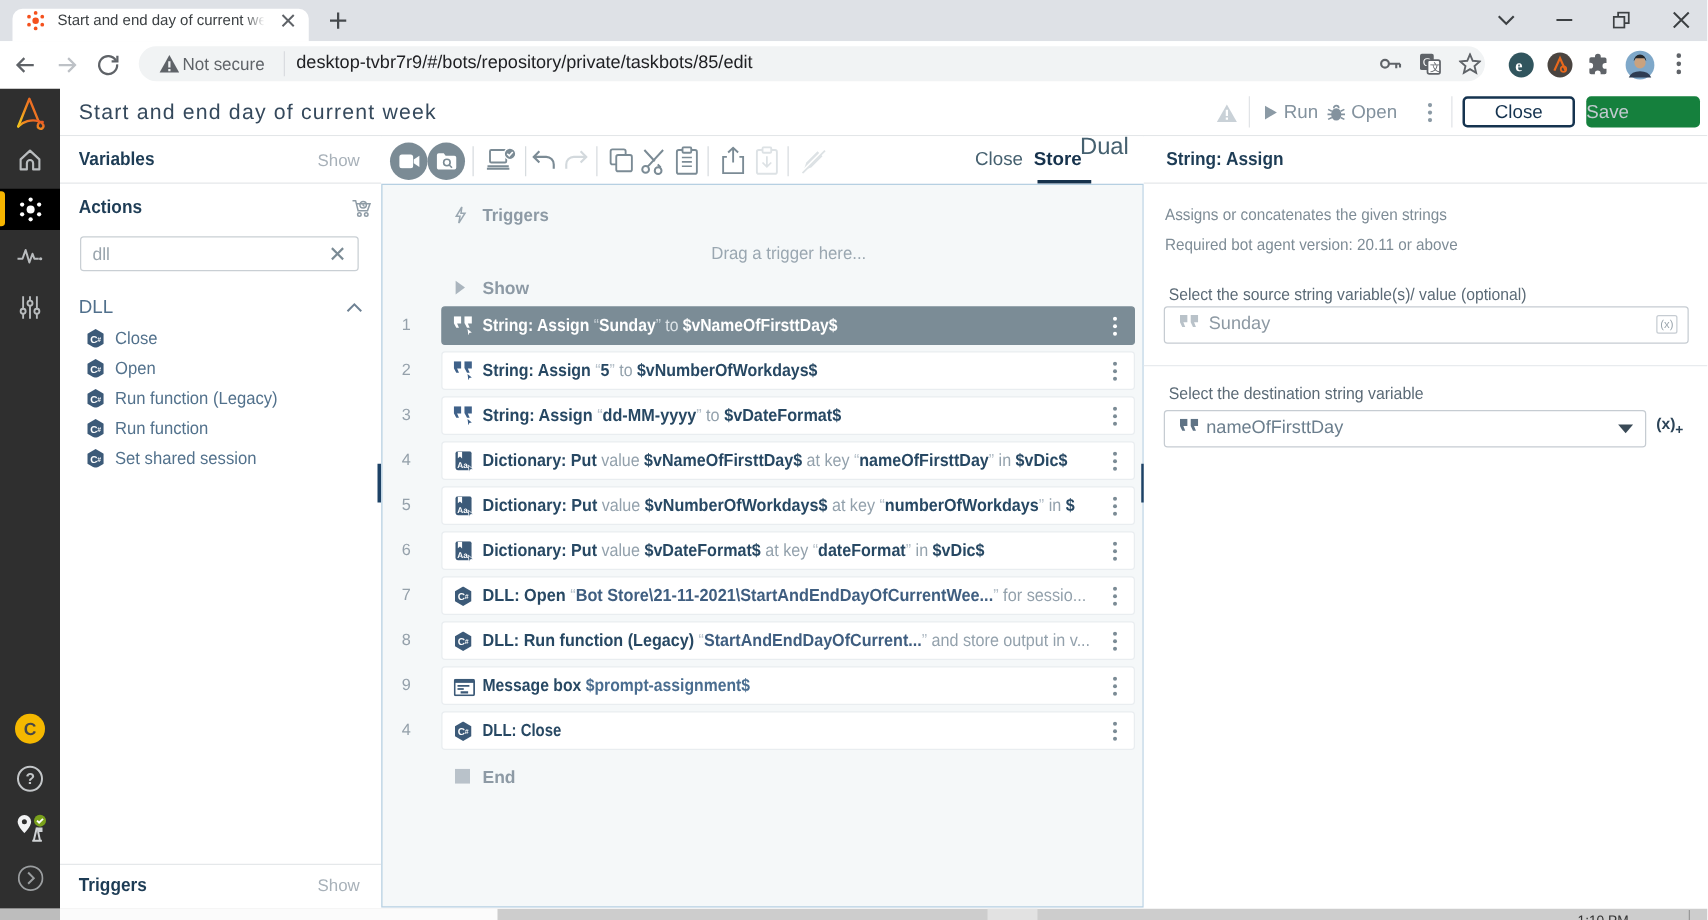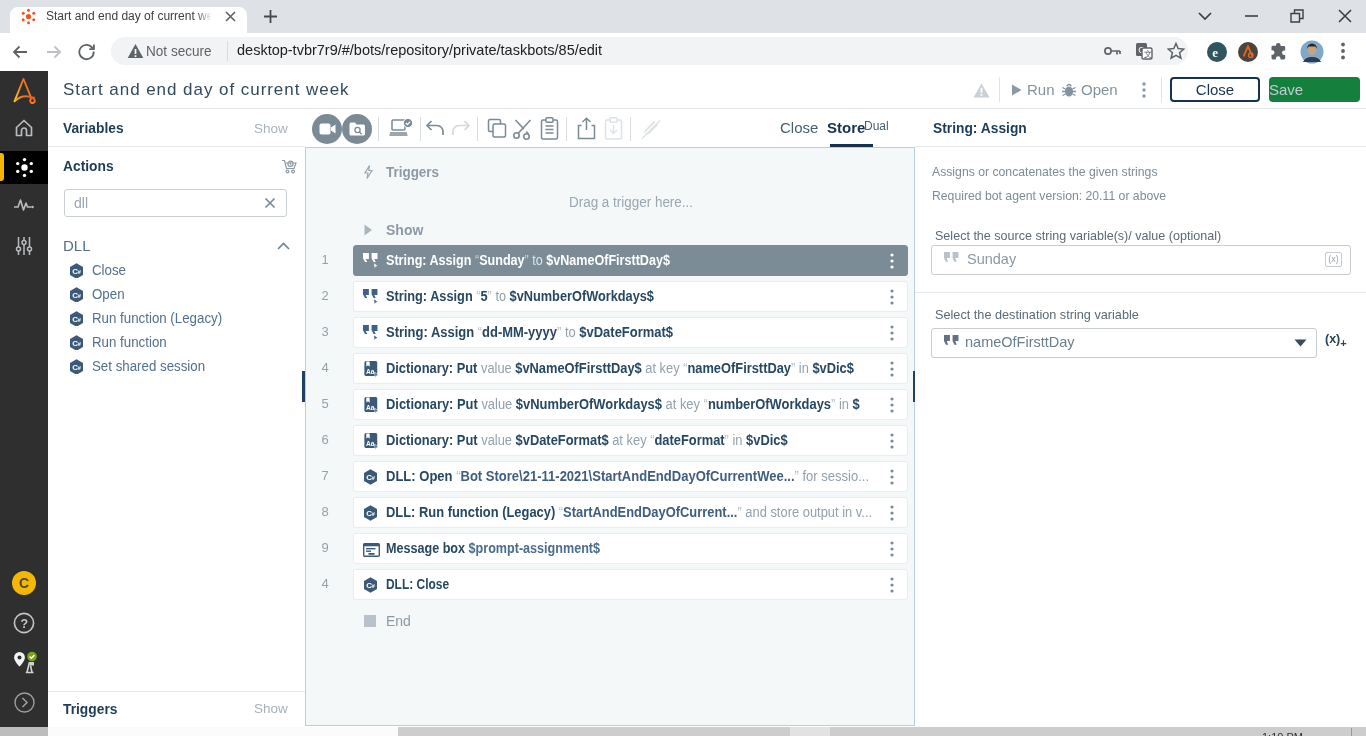--- a/index.html
+++ b/index.html
@@ -388,37 +388,37 @@
     </g>
   </svg>
 <div class="abs" style="left:630px;top:117px;width:1px;height:24px;background:#d7dcdf"></div>
 <svg class="abs" style="left:640px;top:119px" width="21" height="20" viewBox="0 0 21 20">
     <path d="M3 17 L5 11 L14 2 L18 6 L9 15 Z" fill="#dde2e5"></path>
     <path d="M1 19 L19 1" stroke="#fff" stroke-width="1.8"></path>
     <path d="M2 19.5 L20 1.5" stroke="#dde2e5" stroke-width="1.4"></path>
   </svg>
 <div class="abs" style="left:780px;top:119px;font-size:15px;color:#45606f">Close</div>
 <div class="abs" style="left:827px;top:119px;font-size:15px;font-weight:bold;color:#16324c">Store</div>
-<div class="abs" style="left:864px;top:119px;font-size:12px;color:#45606f">Dual</div>
+<div class="abs" style="left:864px;top:107px;font-size:19px;color:#45606f">Dual</div>
 <div class="abs" style="left:830px;top:144px;width:43px;height:3px;background:#16324c"></div>
 <div class="abs" id="canvas"></div>
 
 <svg class="abs" style="left:363px;top:165px" width="11" height="14" viewBox="0 0 11 14">
     <path d="M6.5 0.5 L2 8 H5 L4 13.5 L9 5.5 H5.8 Z" fill="none" stroke="#9aa7b1" stroke-width="1.2"></path>
   </svg>
 <div class="abs" style="left:386px;top:164px;font-size:14px;font-weight:bold;color:#8d9aa5;transform:scaleX(0.96);transform-origin:0 0">Triggers</div>
 <div class="abs" style="left:569px;top:194px;font-size:14px;color:#9aa7b1;transform:scaleX(0.96);transform-origin:0 0;white-space:nowrap">Drag a trigger here...</div>
 <svg class="abs" style="left:364px;top:224px" width="9" height="12" viewBox="0 0 9 12">
     <path d="M0.5 0.5 L8 6 L0.5 11.5 Z" fill="#aab5be"></path>
   </svg>
 <div class="abs" style="left:386px;top:222px;font-size:14px;font-weight:bold;color:#8d9aa5;transform:scaleX(1.0);transform-origin:0 0">Show</div>
 <svg class="abs" style="left:364px;top:615px" width="12" height="12" viewBox="0 0 12 12">
     <rect x="0" y="0" width="12" height="12" fill="#b9c2ca"></rect>
   </svg>
-<div class="abs" style="left:386px;top:613px;font-size:14px;font-weight:normal;color:#8d9aa5;transform:scaleX(1.0);transform-origin:0 0">End</div>
+<div class="abs" style="left:386px;top:613px;font-size:14px;font-weight:bold;color:#8d9aa5;transform:scaleX(1.0);transform-origin:0 0">End</div>
 
 <div class="abs rnum" style="top:252px">1</div>
 <div class="row sel" style="top:245px">
  <svg class="ricon" width="15" height="15" viewBox="0 0 14 14" style="color:#fff">
       <use href="#quoteic"></use>
     </svg>
  <div class="txt" style="transform:scaleX(0.898)"><b>String: Assign</b> <span class="rq">“</span><b>Sunday</b><span class="rq">”</span> <span class="rg">to</span> <b>$vNameOfFirsttDay$</b></div>
  <svg class="rdots" width="4" height="16" viewBox="0 0 4 16">
       <g fill="#fff">
         <circle cx="2" cy="2" r="1.6"></circle>

